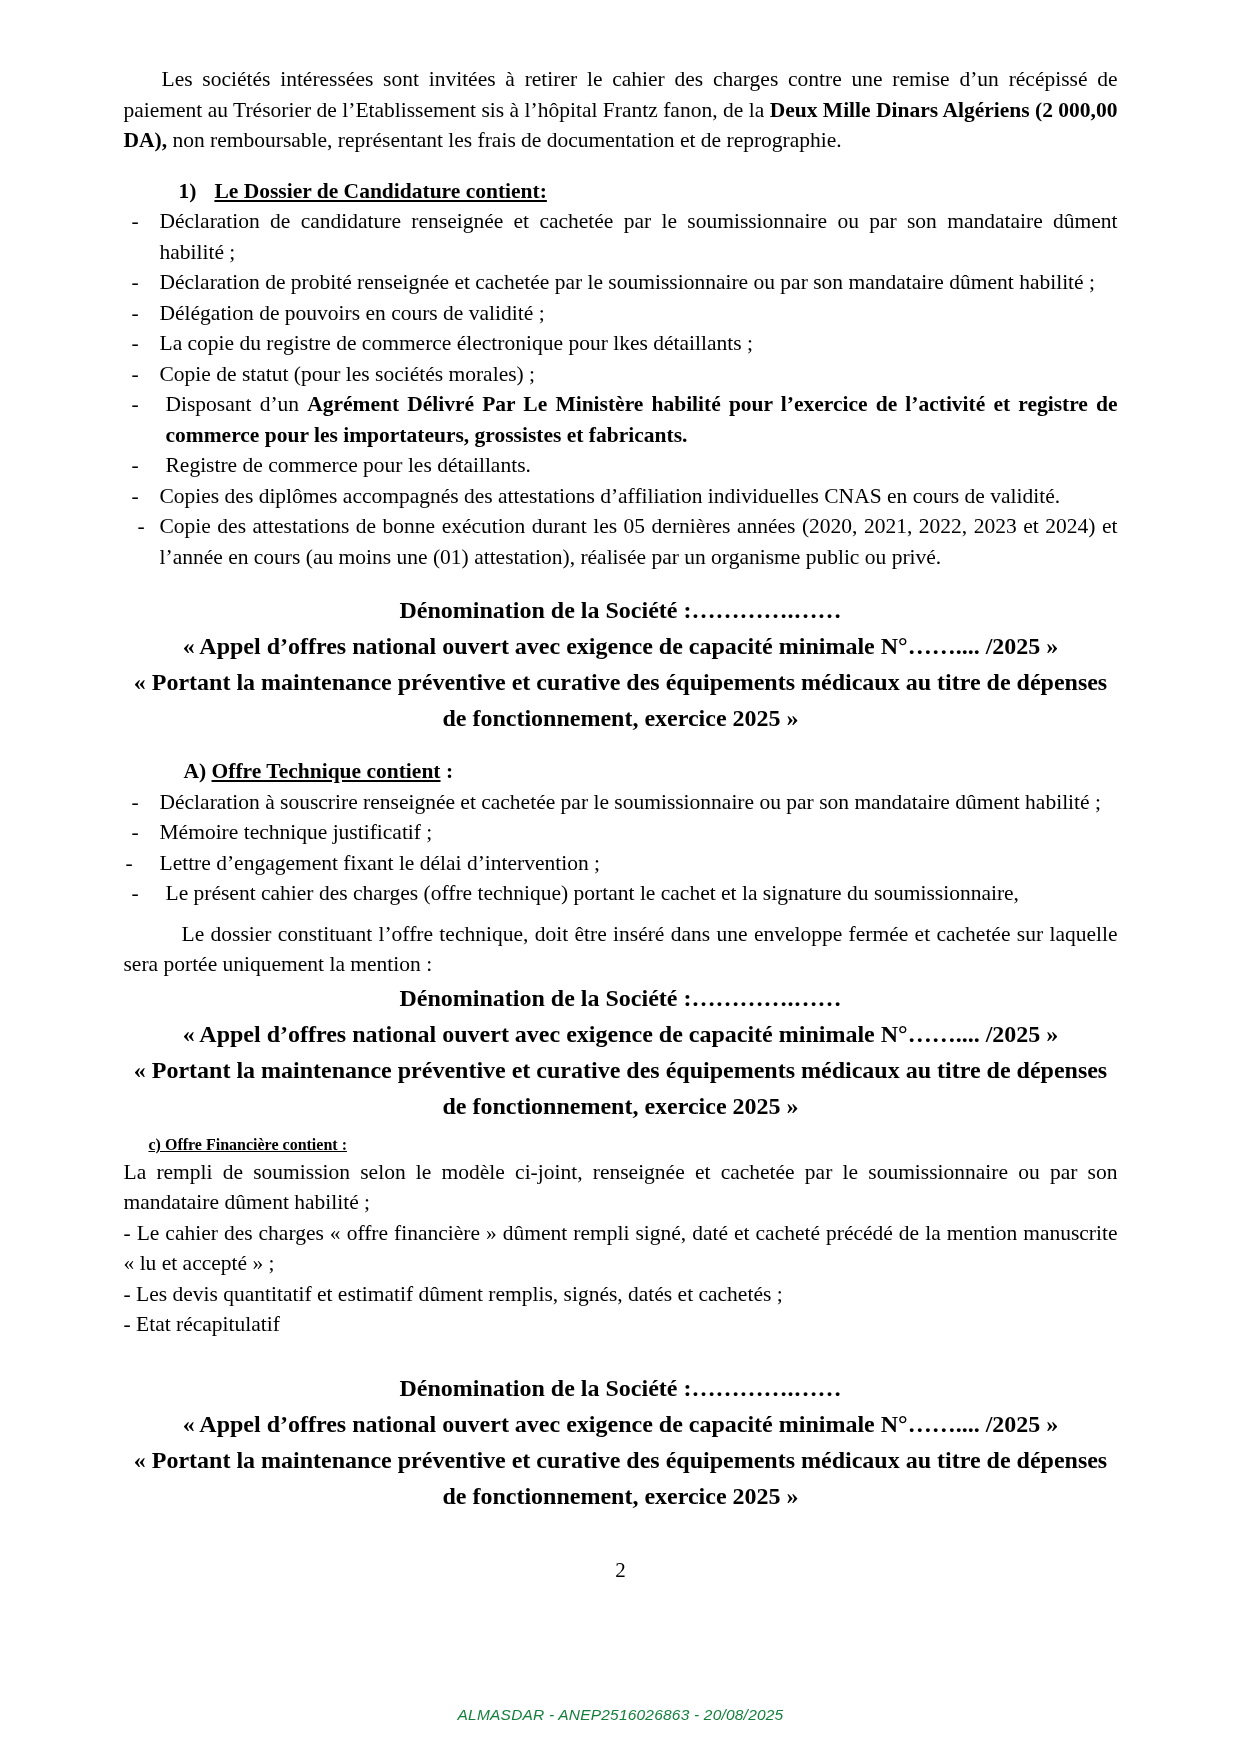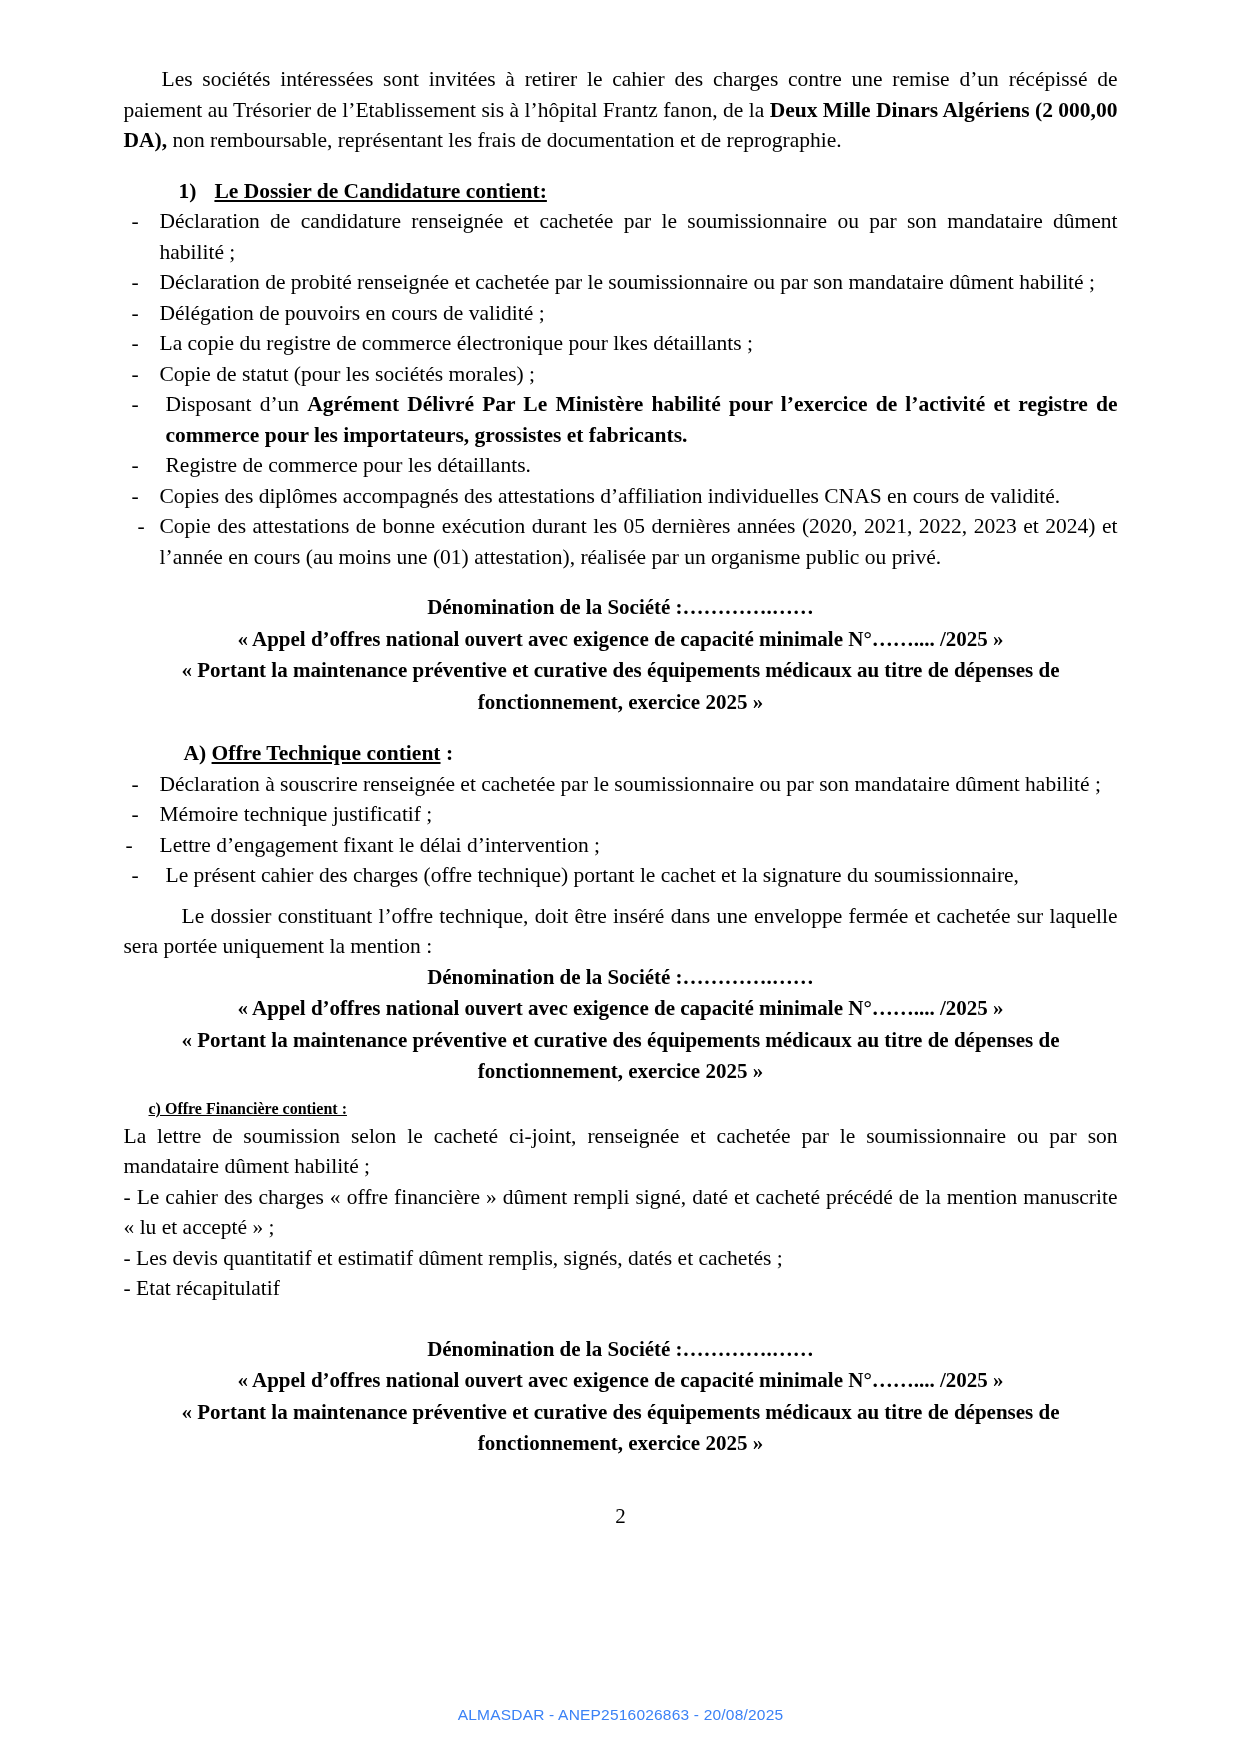--- a/index.html
+++ b/index.html
@@ -28,21 +28,21 @@
   p {
     margin: 0;
   }
   .indent {
     text-indent: 38px;
   }
   .b { font-weight: bold; }
   .center-block {
     text-align: center;
     font-weight: bold;
-    font-size: 21px;
+    font-size: 24px;
     line-height: 1.5;
   }
   .gap-sm { height: 10px; }
   .gap-md { height: 20px; }
 
   
   .heading-num {
     margin-left: 55px;
     font-weight: bold;
     font-size: 21.5px;
@@ -105,22 +105,23 @@
     margin-top: 42px;
   }
   .footer {
     position: absolute;
     left: 0;
     right: 0;
     bottom: 30px;
     text-align: center;
     font-family: "Liberation Sans", sans-serif;
     font-size: 15.5px;
-    color: #3b82f6;
+    color: #15803d;
     letter-spacing: 0.2px;
+    font-style: italic;
   }
 </style>
 </head>
 <body>
 
 <div class="page">
   <div class="doc">
 
     <p class="indent"><span>Les sociétés intéressées sont invitées à retirer le cahier des charges contre une remise d’un récépissé de paiement au Trésorier de l’Etablissement sis à l’hôpital  Frantz fanon, de la </span><span class="b">Deux Mille Dinars Algériens (2 000,00 DA),</span><span> non remboursable, représentant les frais de documentation et de reprographie.</span></p>
 
@@ -212,21 +213,21 @@
       <p>Dénomination de la Société :………….……</p>
       <p>« Appel d’offres national ouvert avec exigence de capacité minimale N°…….... /2025 »</p>
       <p>« Portant la maintenance préventive et curative des équipements médicaux au titre de dépenses  de fonctionnement, exercice 2025 »</p>
     </div>
 
     <div class="gap-sm"></div>
 
     <div class="heading-letter-c">c) Offre Financière contient :</div>
 
     <div class="plain-lines">
-      <p>La lettre de soumission selon le cacheté ci-joint, renseignée et cachetée par le soumissionnaire ou par son mandataire dûment habilité ;</p>
+      <p>La rempli de soumission selon le modèle ci-joint, renseignée et cachetée par le soumissionnaire ou par son mandataire dûment habilité ;</p>
       <p>- Le cahier des charges « offre financière » dûment rempli signé, daté et cacheté précédé de la mention manuscrite « lu et accepté » ;</p>
       <p>- Les devis quantitatif et estimatif dûment remplis, signés, datés et cachetés ;</p>
       <p>- Etat récapitulatif</p>
     </div>
 
     <div class="gap-md"></div>
 
 
     <div class="gap-sm"></div>
 

